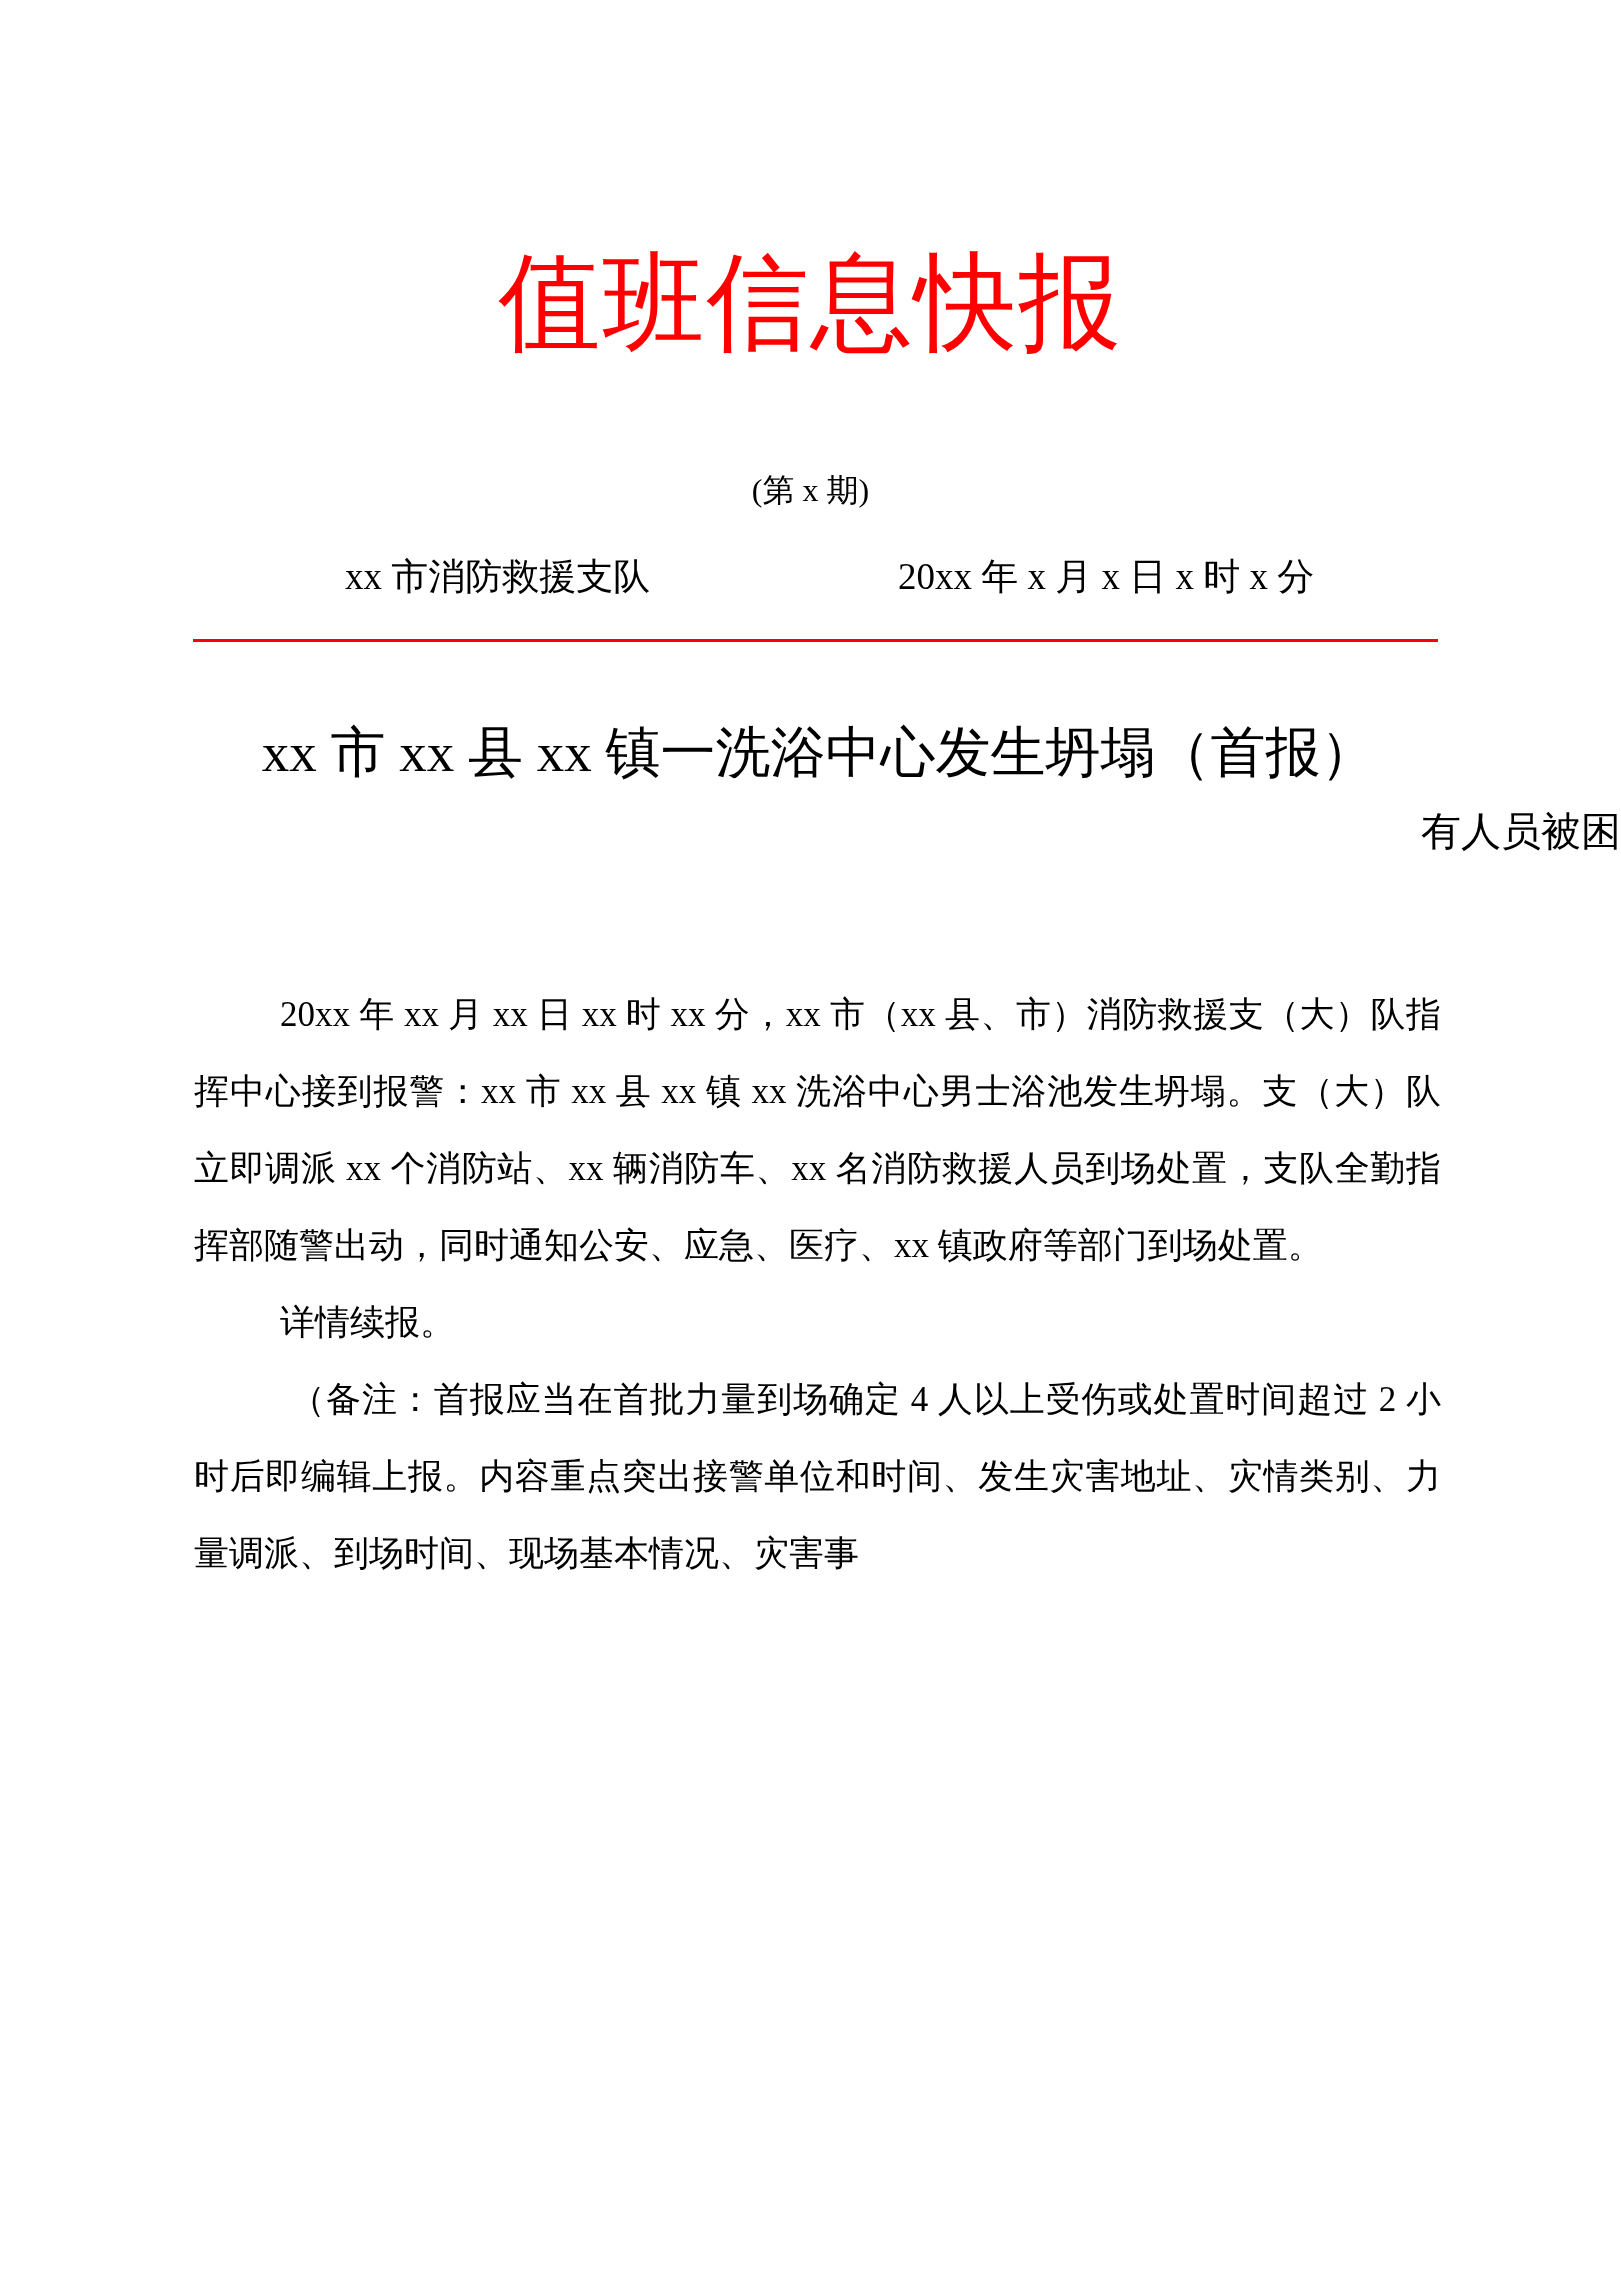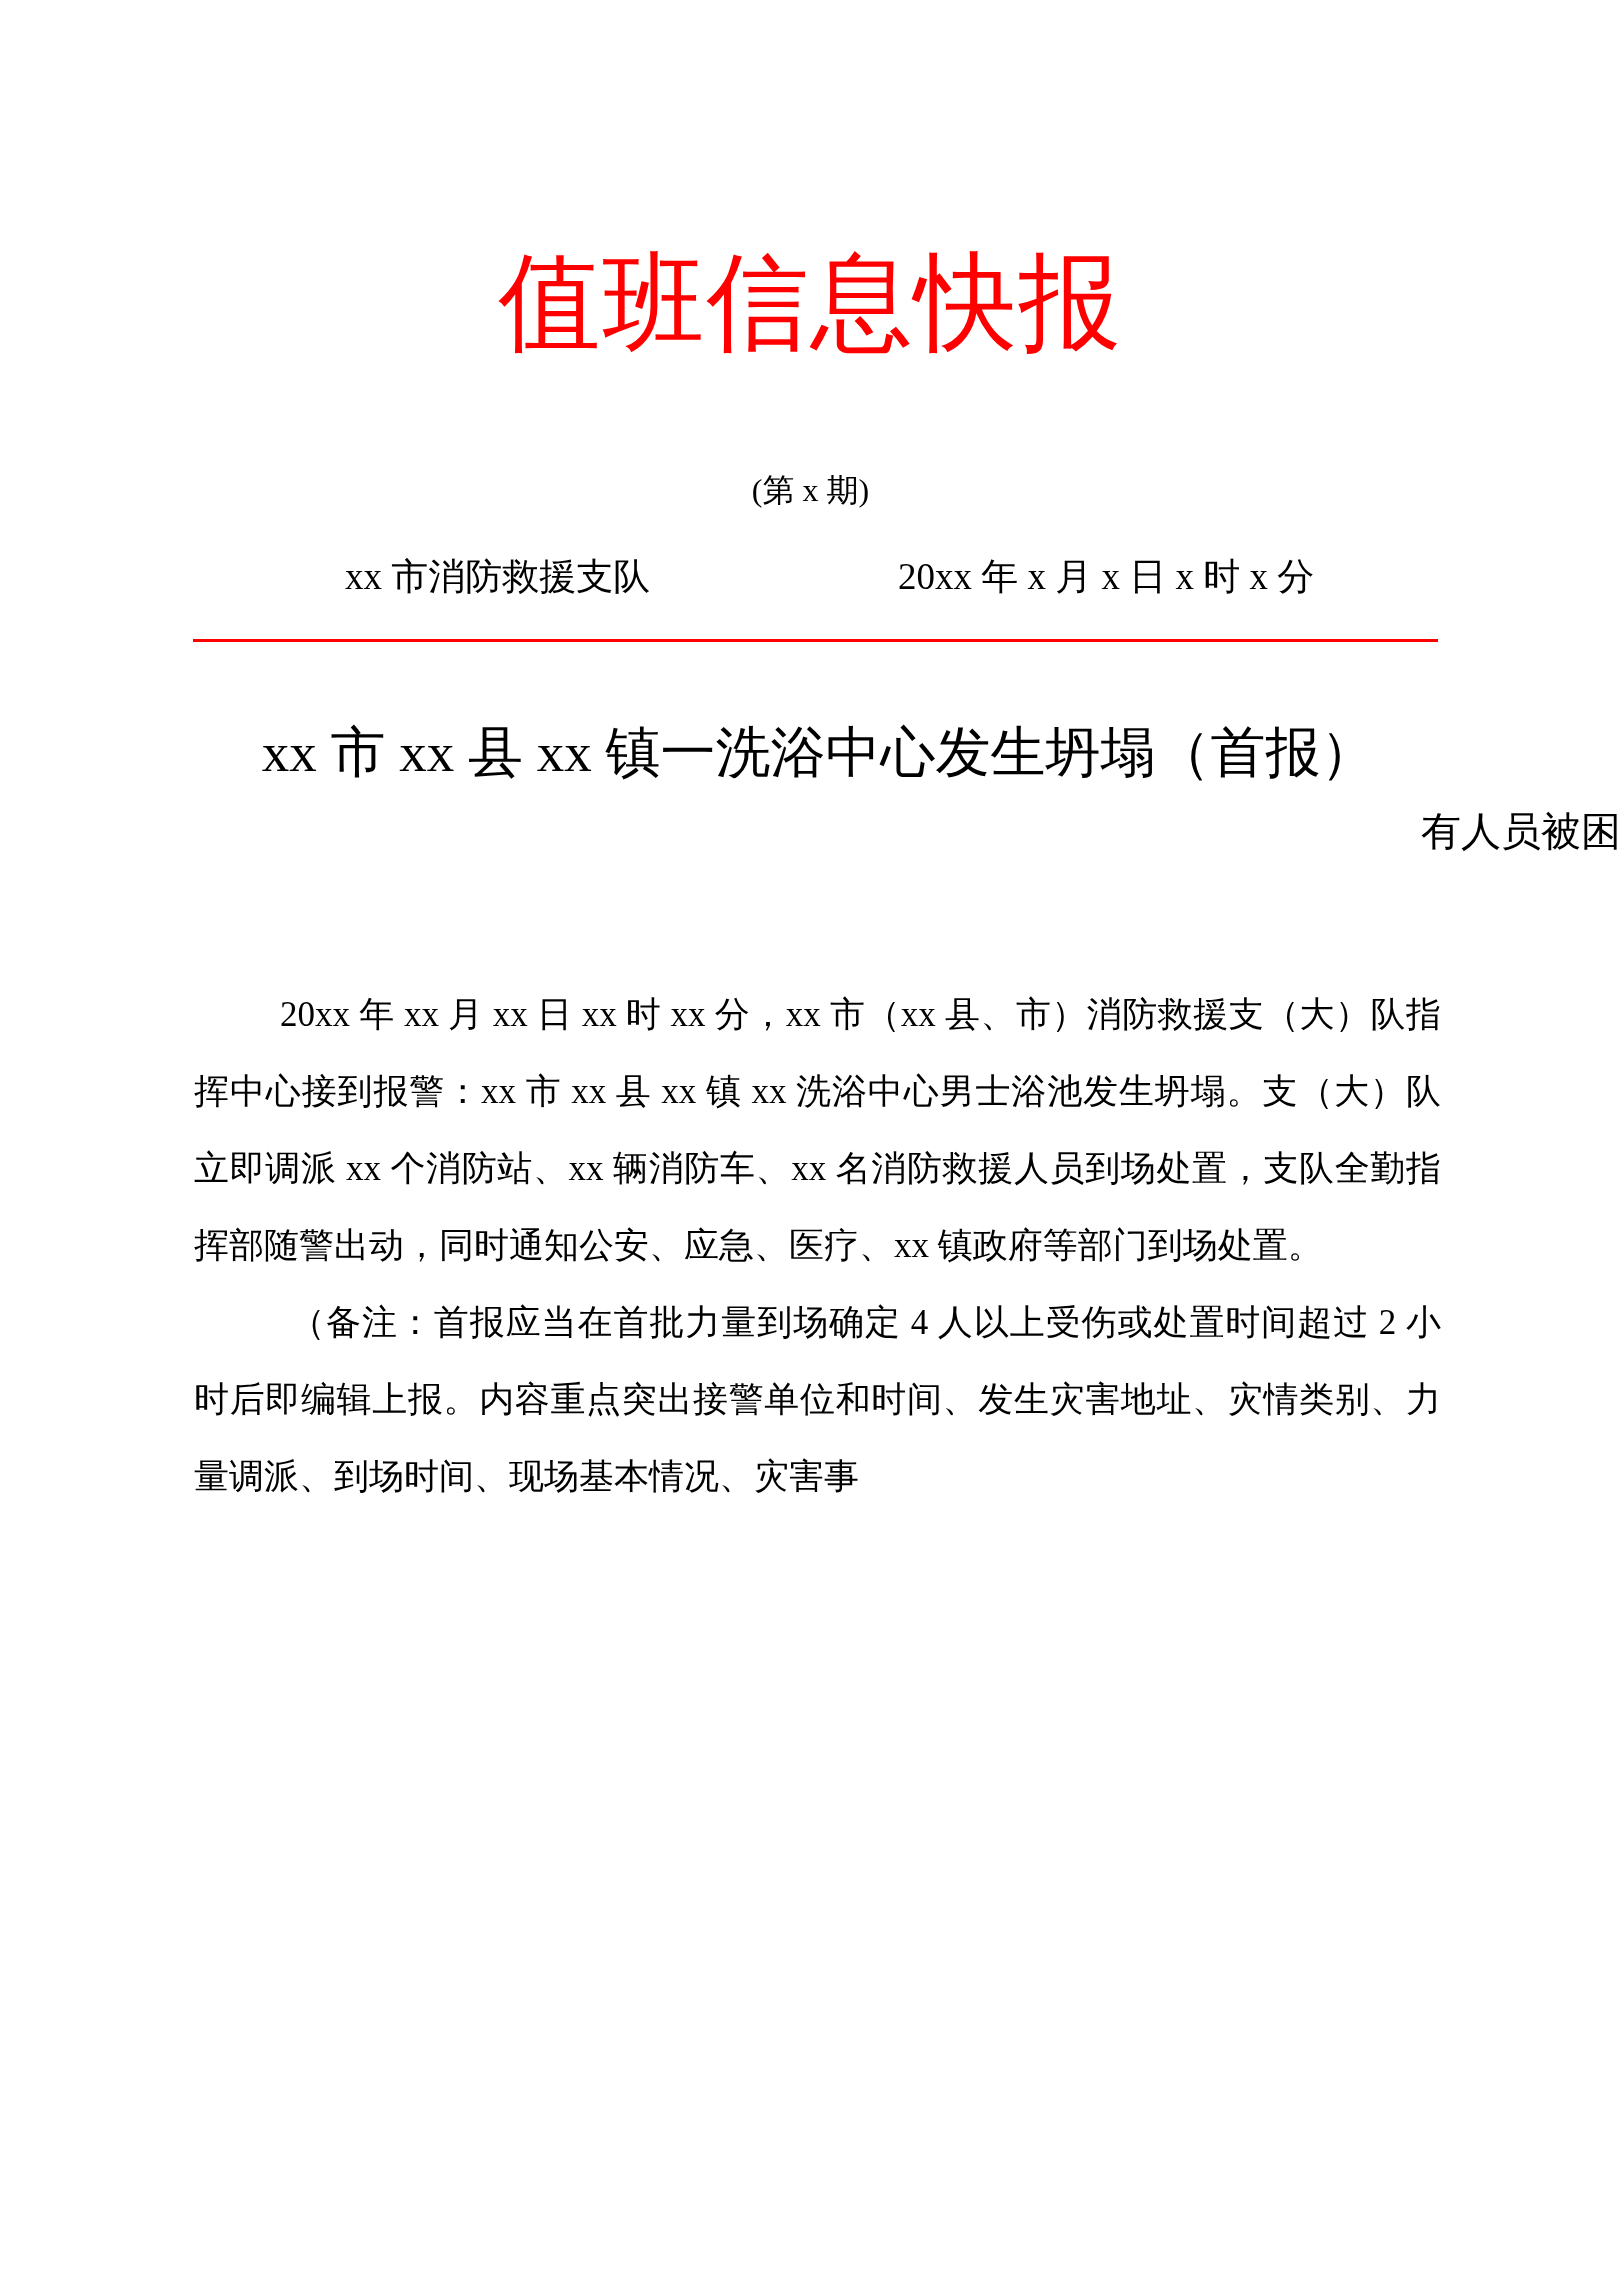--- a/index.html
+++ b/index.html
@@ -118,17 +118,18 @@
   </div>
 
   <div class="divider"></div>
 
   <div class="headline">xx 市 xx 县 xx 镇一洗浴中心发生坍塌（首报）</div>
 
   <div class="subheadline">有人员被困</div>
 
   <div class="body">
     <p>20xx 年 xx 月 xx 日 xx 时 xx 分，xx 市（xx 县、市）消防救援支（大）队指挥中心接到报警：xx 市 xx 县 xx 镇 xx 洗浴中心男士浴池发生坍塌。支（大）队立即调派 xx 个消防站、xx 辆消防车、xx 名消防救援人员到场处置，支队全勤指挥部随警出动，同时通知公安、应急、医疗、xx 镇政府等部门到场处置。</p>
+    <p>详情续报。</p>
     <p class="note">（备注：首报应当在首批力量到场确定 4 人以上受伤或处置时间超过 2 小时后即编辑上报。内容重点突出接警单位和时间、发生灾害地址、灾情类别、力量调派、到场时间、现场基本情况、灾害事</p>
   </div>
 
 </div>
 
 
 </body></html>

